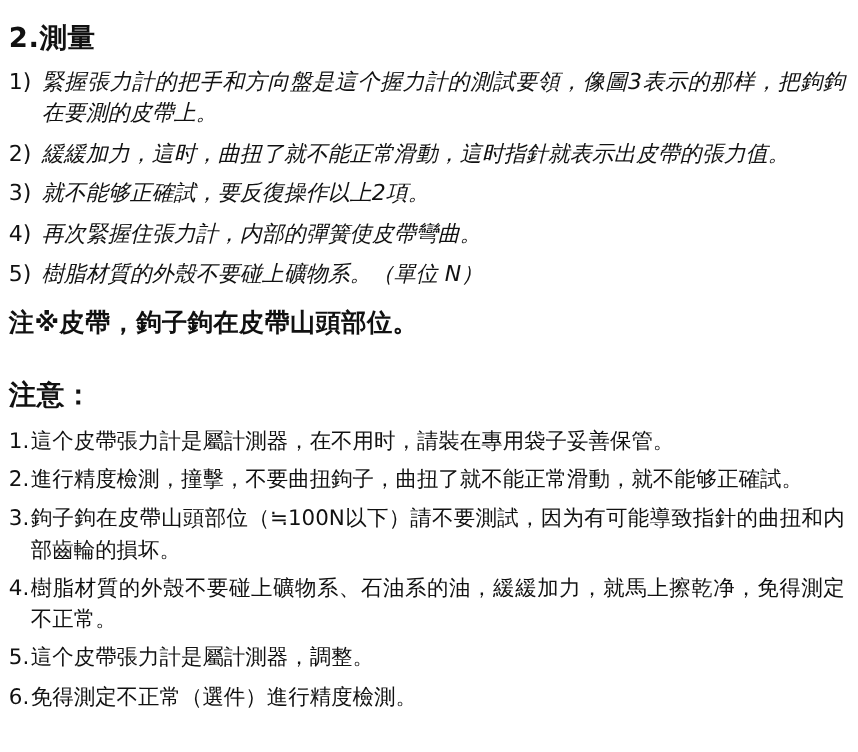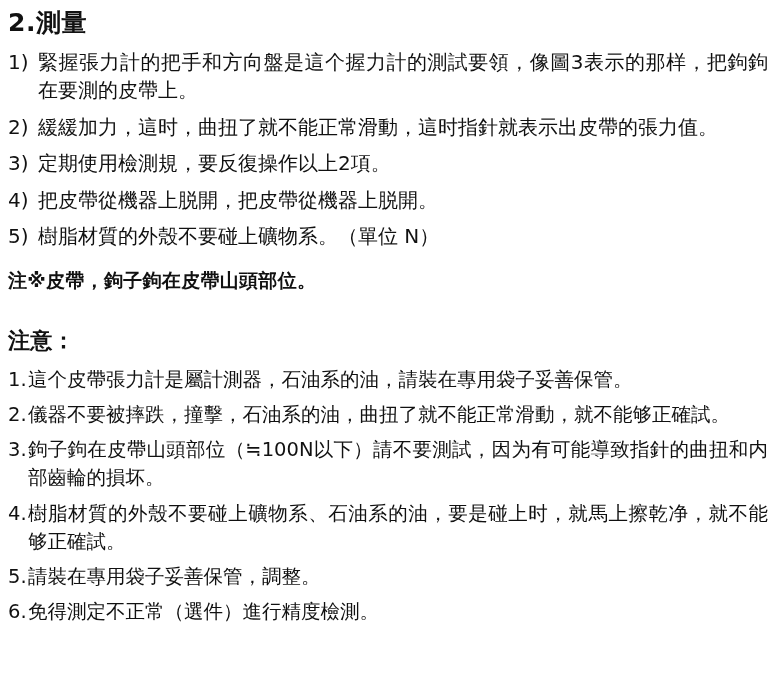--- a/index.html
+++ b/index.html
@@ -18,21 +18,21 @@
     width: 780px;
     height: 684px;
     box-sizing: border-box;
     padding: 6px 12px 0 8px;
     position: relative;
   }
   .section-title {
     font-size: 25px;
     font-weight: bold;
     line-height: 1.2;
-    margin: 2px 0 10px 0;
+    margin: 14px 0 10px 0;
     letter-spacing: 0.5px;
   }
   .steps {
     margin: 0;
     padding: 0;
     list-style: none;
   }
   .step {
     display: flex;
     align-items: flex-start;
@@ -42,30 +42,31 @@
   }
   .step-marker {
     flex: 0 0 auto;
     width: 30px;
     white-space: nowrap;
   }
   .step-text {
     flex: 1 1 auto;
     text-align: justify;
     text-justify: inter-character;
+    font-style: italic;
   }
   .note-bold {
-    font-size: 19px;
+    font-size: 23px;
     font-weight: bold;
     line-height: 1.3;
     margin: 18px 0 0 0;
     letter-spacing: 0.3px;
   }
   .caution-title {
-    font-size: 22px;
+    font-size: 25px;
     font-weight: bold;
     line-height: 1.3;
     margin: 34px 0 10px 0;
     letter-spacing: 0.3px;
     font-family: Liberation Serif, serif;
   }
   .cautions {
     margin: 0;
     padding: 0;
     list-style: none;
@@ -99,56 +100,56 @@
     <li class="step">
       <span class="step-marker">1)</span>
       <span class="step-text">緊握張力計的把手和方向盤是這个握力計的測試要領，像圖3表示的那样，把鉤鉤在要測的皮帶上。</span>
     </li>
     <li class="step">
       <span class="step-marker">2)</span>
       <span class="step-text">緩緩加力，這时，曲扭了就不能正常滑動，這时指針就表示出皮帶的張力值。</span>
     </li>
     <li class="step">
       <span class="step-marker">3)</span>
-      <span class="step-text">定期使用檢測規，要反復操作以上2項。</span>
+      <span class="step-text">就不能够正確試，要反復操作以上2項。</span>
     </li>
     <li class="step">
       <span class="step-marker">4)</span>
-      <span class="step-text">把皮帶從機器上脱開，把皮帶從機器上脱開。</span>
+      <span class="step-text">再次緊握住張力計，内部的彈簧使皮帶彎曲。</span>
     </li>
     <li class="step">
       <span class="step-marker">5)</span>
       <span class="step-text">樹脂材質的外殼不要碰上礦物系。（單位 N）</span>
     </li>
   </ul>
 
   <div class="note-bold">注※皮帶，鉤子鉤在皮帶山頭部位。</div>
 
   <div class="caution-title">注意：</div>
 
   <ul class="cautions">
     <li class="caution">
       <span class="caution-marker">1.</span>
-      <span class="caution-text">這个皮帶張力計是屬計測器，石油系的油，請裝在專用袋子妥善保管。</span>
+      <span class="caution-text">這个皮帶張力計是屬計測器，在不用时，請裝在專用袋子妥善保管。</span>
     </li>
     <li class="caution">
       <span class="caution-marker">2.</span>
-      <span class="caution-text">儀器不要被摔跌，撞擊，石油系的油，曲扭了就不能正常滑動，就不能够正確試。</span>
+      <span class="caution-text">進行精度檢測，撞擊，不要曲扭鉤子，曲扭了就不能正常滑動，就不能够正確試。</span>
     </li>
     <li class="caution">
       <span class="caution-marker">3.</span>
       <span class="caution-text">鉤子鉤在皮帶山頭部位（≒100N以下）請不要測試，因为有可能導致指針的曲扭和内部齒輪的損坏。</span>
     </li>
     <li class="caution">
       <span class="caution-marker">4.</span>
-      <span class="caution-text">樹脂材質的外殼不要碰上礦物系、石油系的油，要是碰上时，就馬上擦乾净，就不能够正確試。</span>
+      <span class="caution-text">樹脂材質的外殼不要碰上礦物系、石油系的油，緩緩加力，就馬上擦乾净，免得測定不正常。</span>
     </li>
     <li class="caution">
       <span class="caution-marker">5.</span>
-      <span class="caution-text">請裝在專用袋子妥善保管，調整。</span>
+      <span class="caution-text">這个皮帶張力計是屬計測器，調整。</span>
     </li>
     <li class="caution">
       <span class="caution-marker">6.</span>
       <span class="caution-text">免得測定不正常（選件）進行精度檢測。</span>
     </li>
   </ul>
 
 </div>
 
 </body></html>

